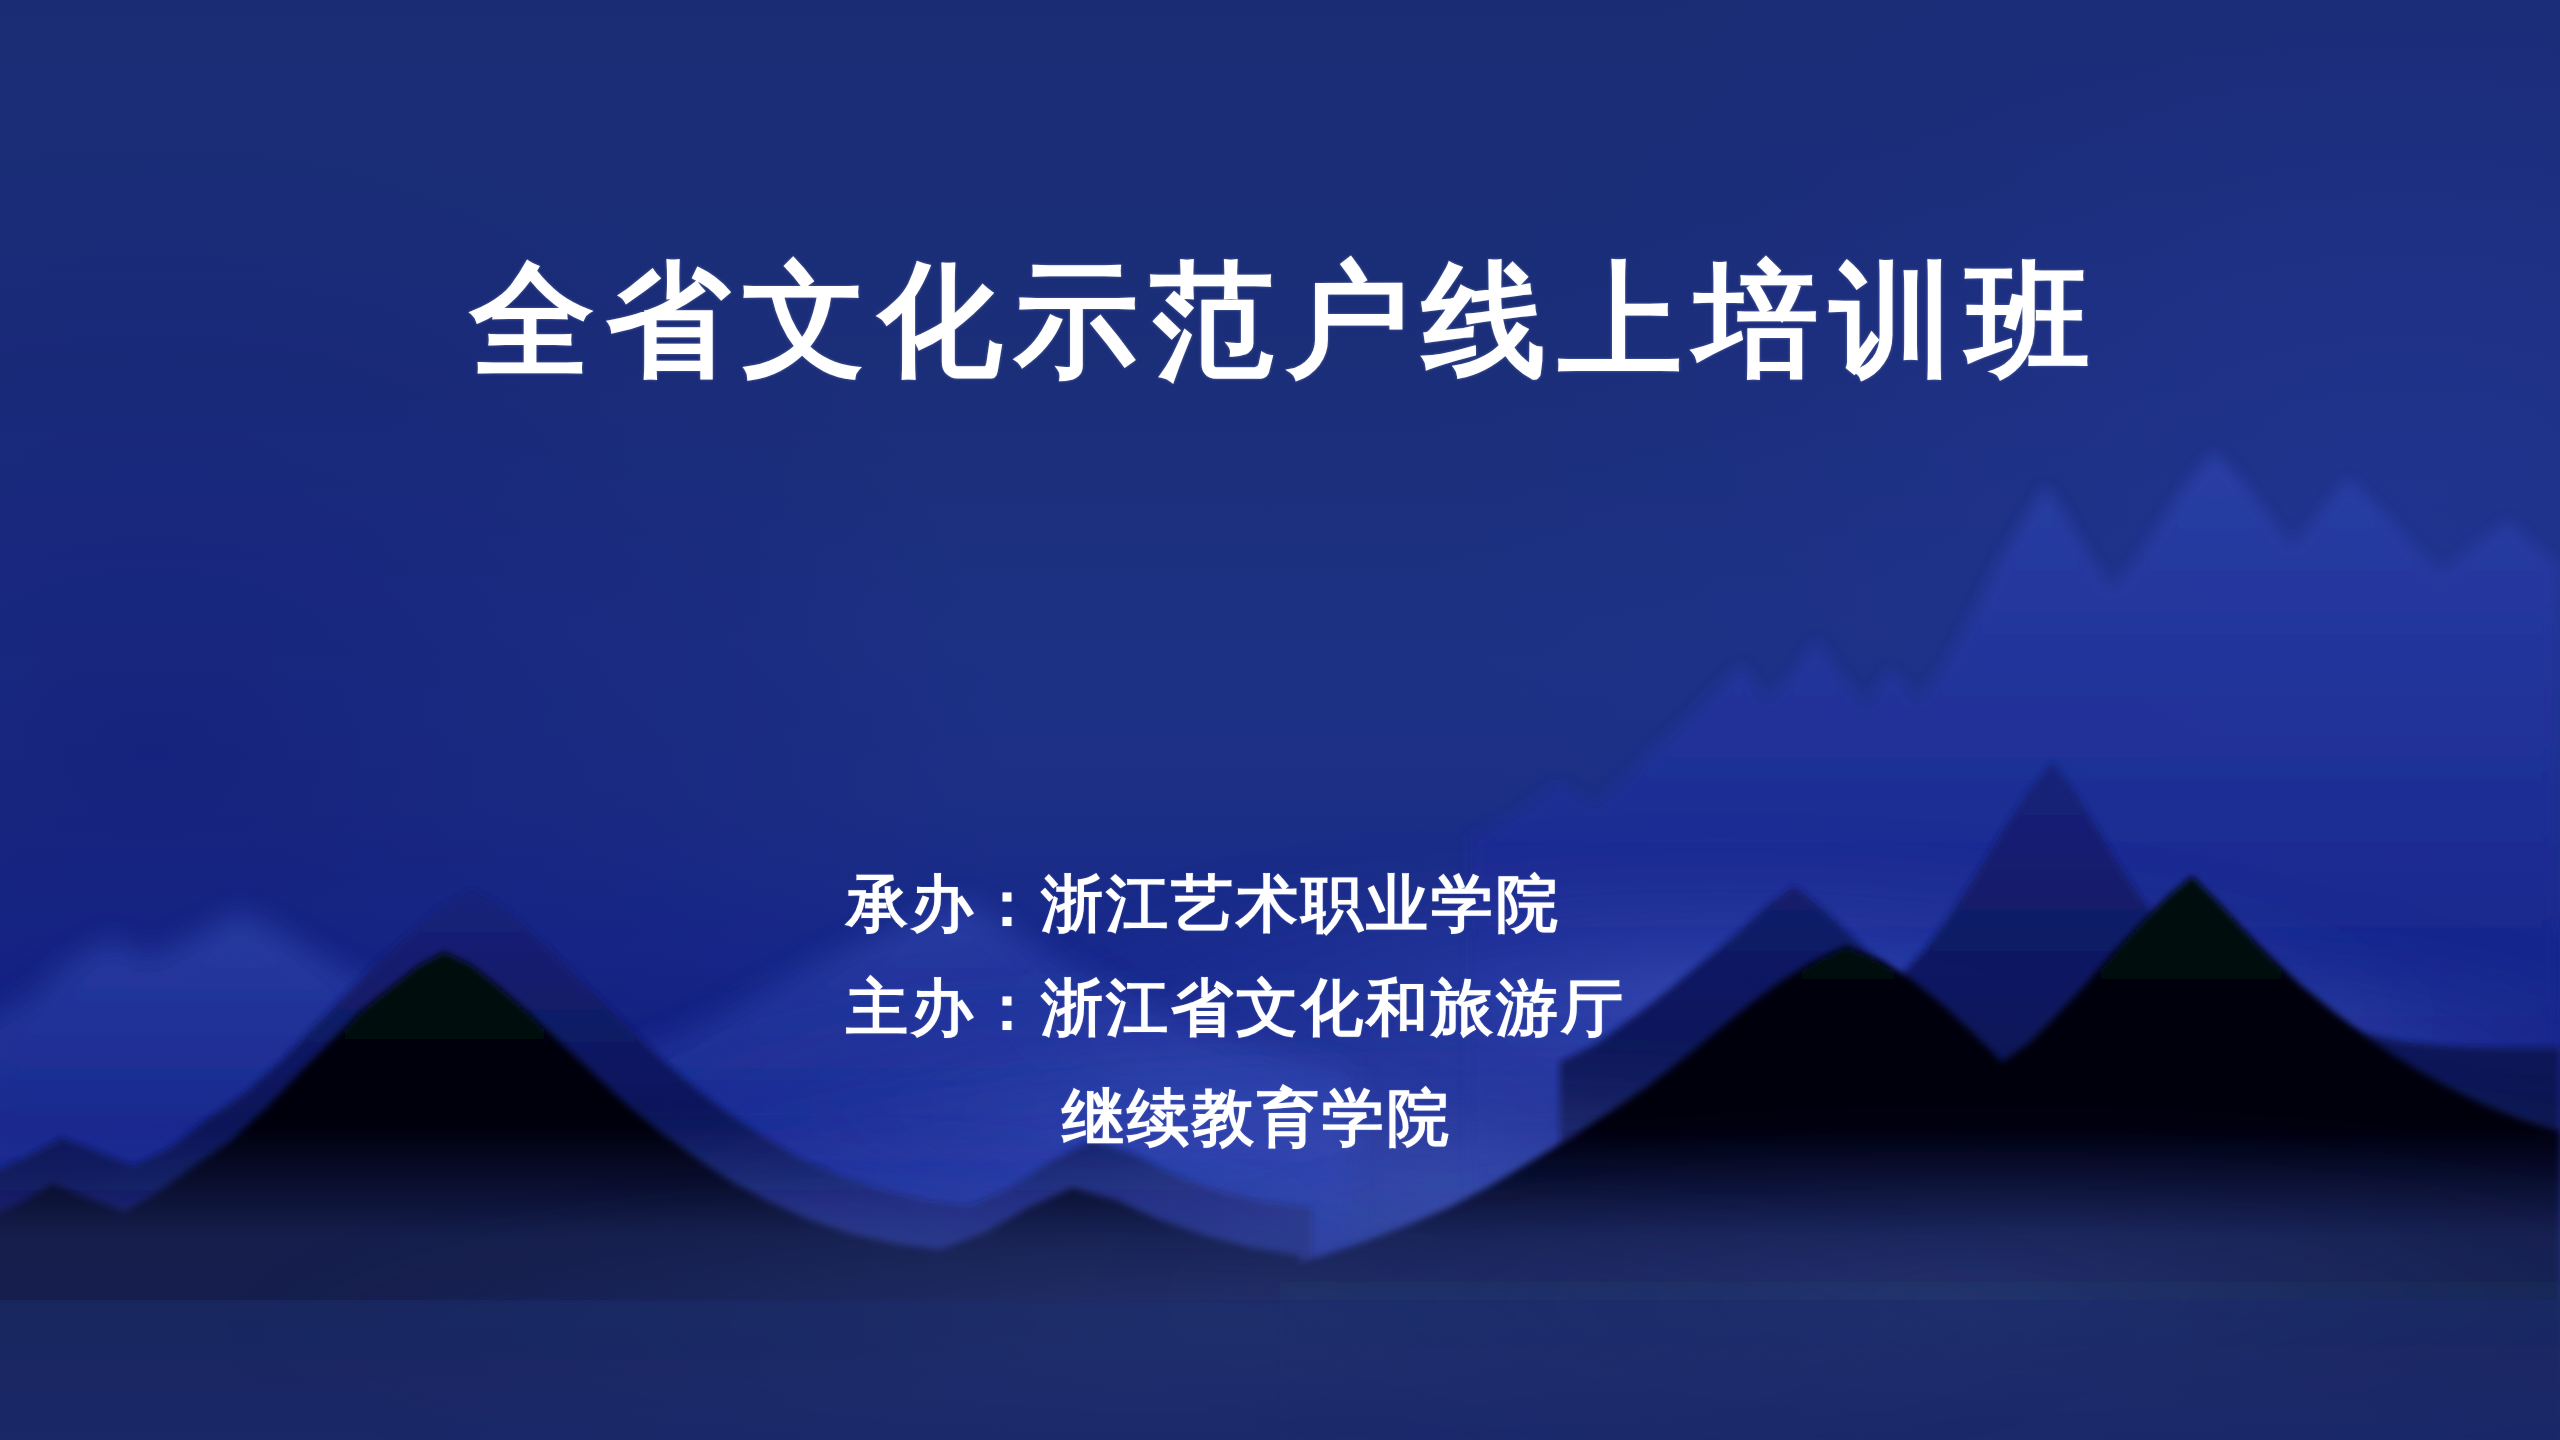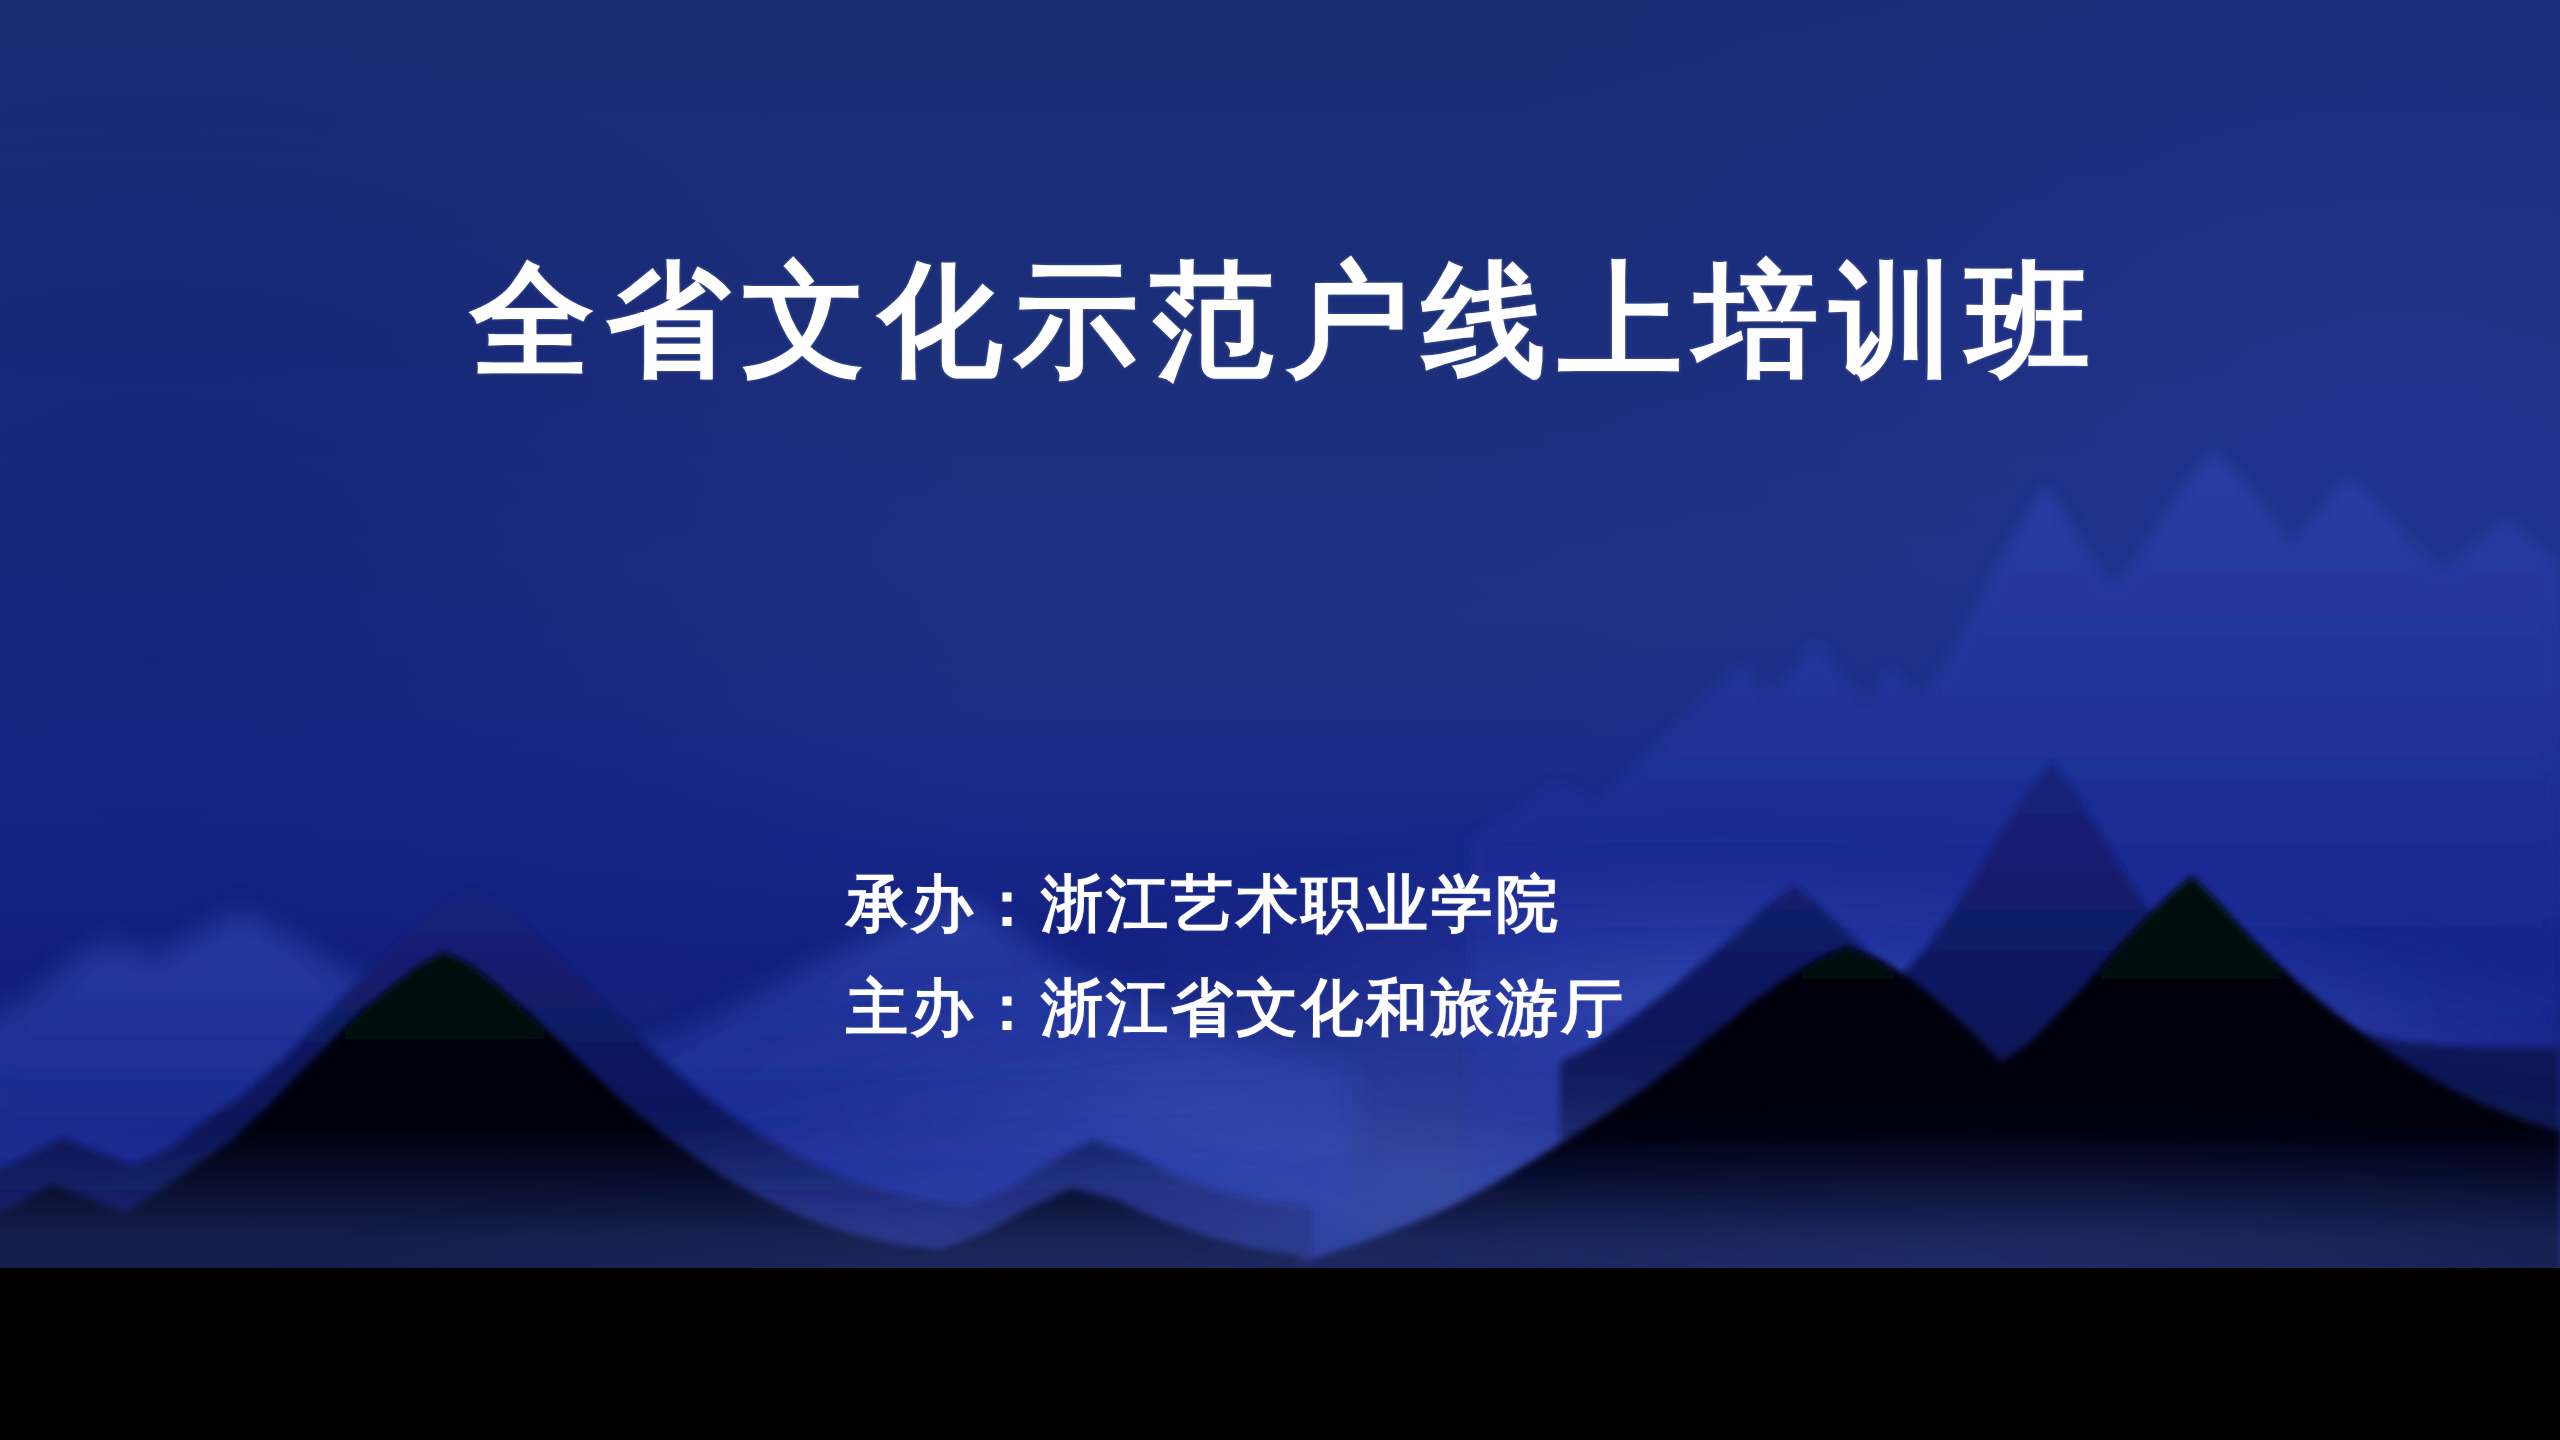--- a/index.html
+++ b/index.html
@@ -3,21 +3,21 @@
 <meta charset="utf-8">
 <style>
   html, body {
     margin: 0;
     padding: 0;
     background: #000;
   }
   #slide {
     position: relative;
     width: 2560px;
-    height: 1268px;
+    height: 1440px;
     overflow: hidden;
     font-family: "DejaVu Sans", "Liberation Sans", sans-serif;
     background: #d946ef;
   }
 
   
   .sky-base {
     position: absolute;
     inset: 0;
     background:
@@ -275,15 +275,16 @@
     </g>
 
     <rect x="0" y="1300" width="2560" height="140" fill="#1b2a6c" opacity="0.55"></rect>
   </svg>
 
   <div class="title">全省文化示范户线上培训班</div>
 
   <div class="subtitle-block">
     <span class="subtitle-line">承办：浙江艺术职业学院</span>
     <span class="subtitle-line">主办：浙江省文化和旅游厅</span>
+    <span class="subtitle-line indented gap">继续教育学院</span>
   </div>
 
 </div>
 
 </body></html>

